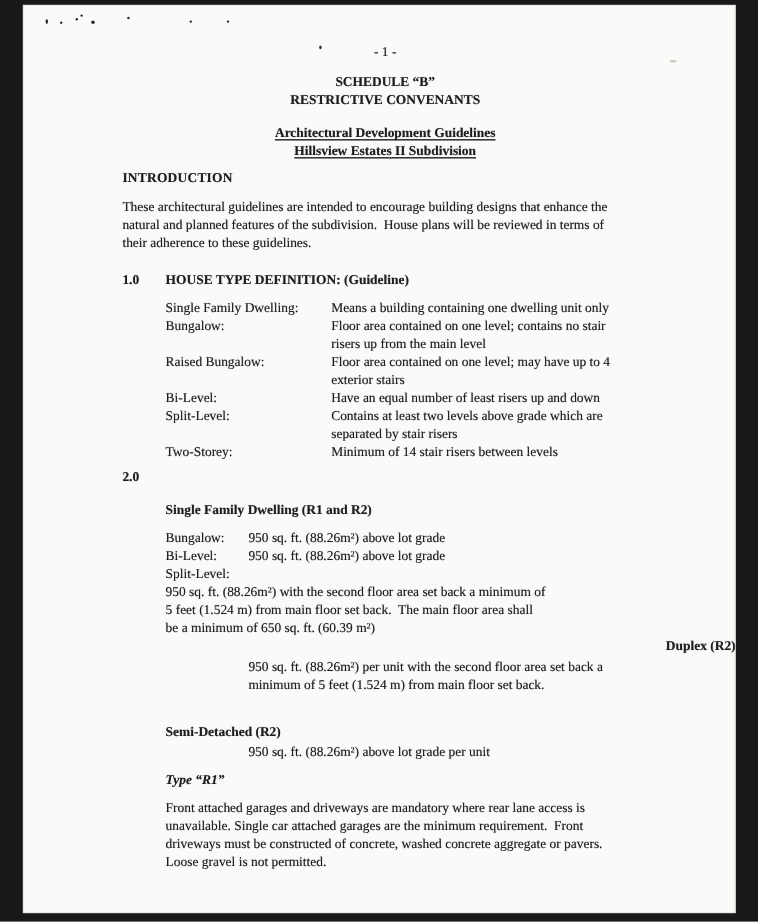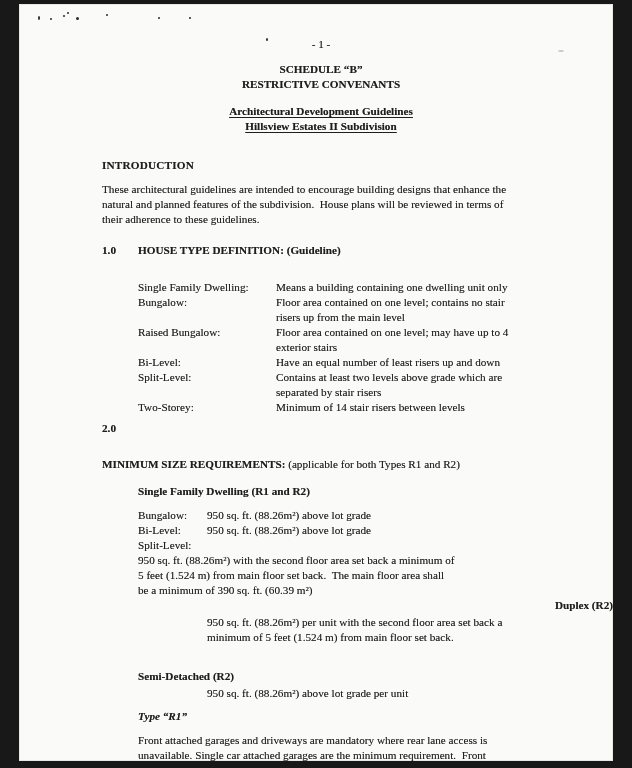--- a/index.html
+++ b/index.html
@@ -23,27 +23,27 @@
     line-height:15px;
     text-shadow:0 0 0.6px rgba(30,30,30,.5);
   }
   .bold{font-weight:bold;}
   .italic{font-style:italic;}
   .underline{text-decoration:underline;text-decoration-thickness:1.4px;text-underline-offset:2px;}
   .center{width:438px;text-align:center;}
   .ml{white-space:pre;}
   .pagenum{margin-bottom:10px;}
   .subtitle1{margin-top:12px;}
-  .h-intro{margin-top:24px;letter-spacing:.2px;}
+  .h-intro{margin-top:8px;letter-spacing:.2px;}
   .para{margin-top:9px;font-family:Liberation Serif, serif;}
   .sec-head{display:flex;margin-top:16px;white-space:nowrap;}
-  .sec-head.s2{margin-top:6px;flex-direction:column;}
+  .sec-head.s2{margin-top:6px;}
   .sec-num{width:36px;flex:0 0 36px;}
   .sec-body{margin-left:36px;}
-  .def-table{margin-top:22px;font-family:Liberation Serif, serif;}
+  .def-table{margin-top:8px;font-family:Liberation Serif, serif;}
   .def-row{display:flex;}
   .def-term{width:138px;flex:0 0 138px;}
   .sub-h{margin-top:12px;}
   .sz-table{margin-top:9px;}
   .sz-row{display:flex;}
   .sz-label{width:69px;flex:0 0 69px;}
   .duplex-h{margin-top:0;text-align:right;}
   .indent2{margin-left:69px;margin-top:2px;}
   .semi-h{margin-top:24px;}
   .type-h{margin-top:8px;}
@@ -110,41 +110,40 @@
       </div>
       <div class="def-row">
         <span class="def-term">Two-Storey:</span>
         <span class="ml">Minimum of 14 stair risers between levels</span>
       </div>
     </div>
   </div>
 
   <div class="sec-head s2">
     <span class="sec-num bold">2.0</span>
-    <span><span class="bold">MINIMUM SIZE REQUIREMENTS:</span><span> (applicable for both Types R1 and R2)</span></span>
   </div>
   <div class="sec-body">
     <div class="sub-h bold">Single Family Dwelling (R1 and R2)</div>
 
     <div class="sz-table">
       <div class="sz-row">
         <span class="sz-label">Bungalow:</span>
         <span class="ml">950 sq. ft. (88.26m²) above lot grade</span>
       </div>
       <div class="sz-row">
         <span class="sz-label">Bi-Level:</span>
         <span class="ml">950 sq. ft. (88.26m²) above lot grade</span>
       </div>
       <div class="sz-row">
         <span class="sz-label">Split-Level:</span>
       </div>
       <div class="sz-row">
         <span class="ml">950 sq. ft. (88.26m²) with the second floor area set back a minimum of
 5 feet (1.524 m) from main floor set back.  The main floor area shall
-be a minimum of 390 sq. ft. (60.39 m²)</span>
+be a minimum of 650 sq. ft. (60.39 m²)</span>
       </div>
     </div>
 
     <div class="duplex-h bold">Duplex (R2)</div>
     <div class="indent2 ml">950 sq. ft. (88.26m²) per unit with the second floor area set back a
 minimum of 5 feet (1.524 m) from main floor set back.</div>
 
     <div class="semi-h bold">Semi-Detached (R2)</div>
     <div class="indent2 ml">950 sq. ft. (88.26m²) above lot grade per unit</div>
 

